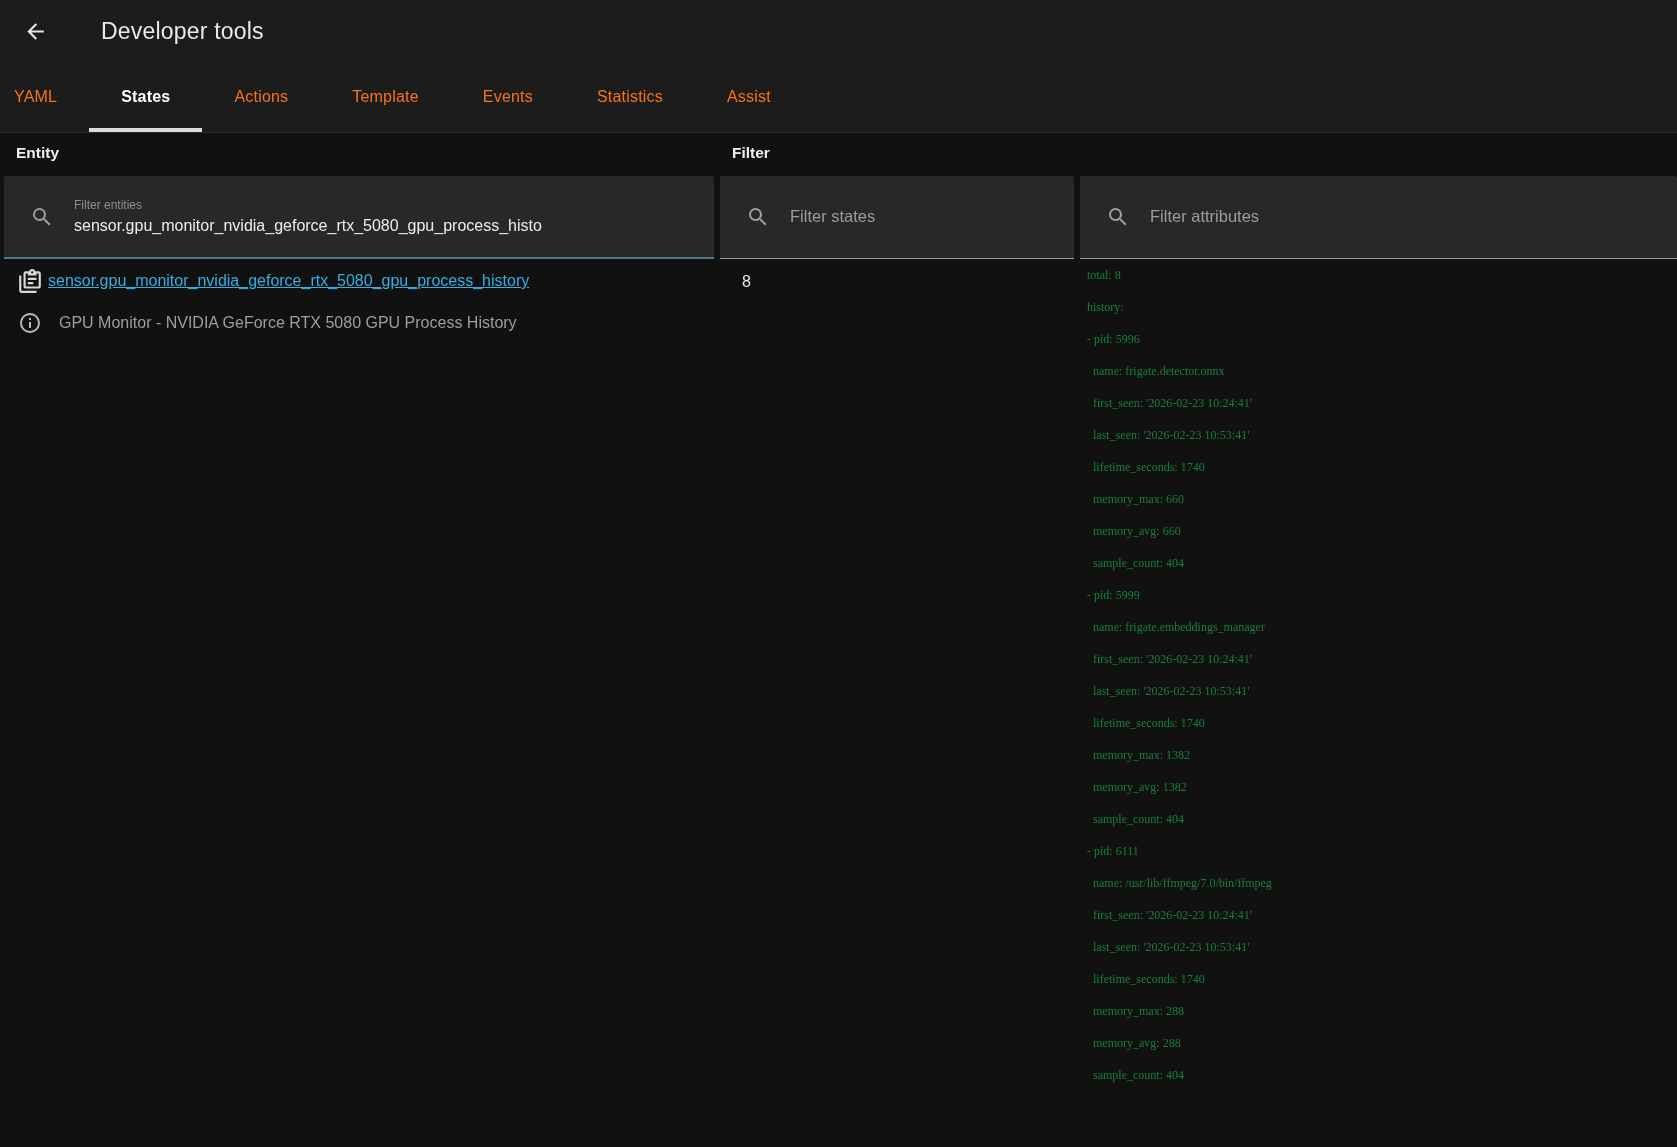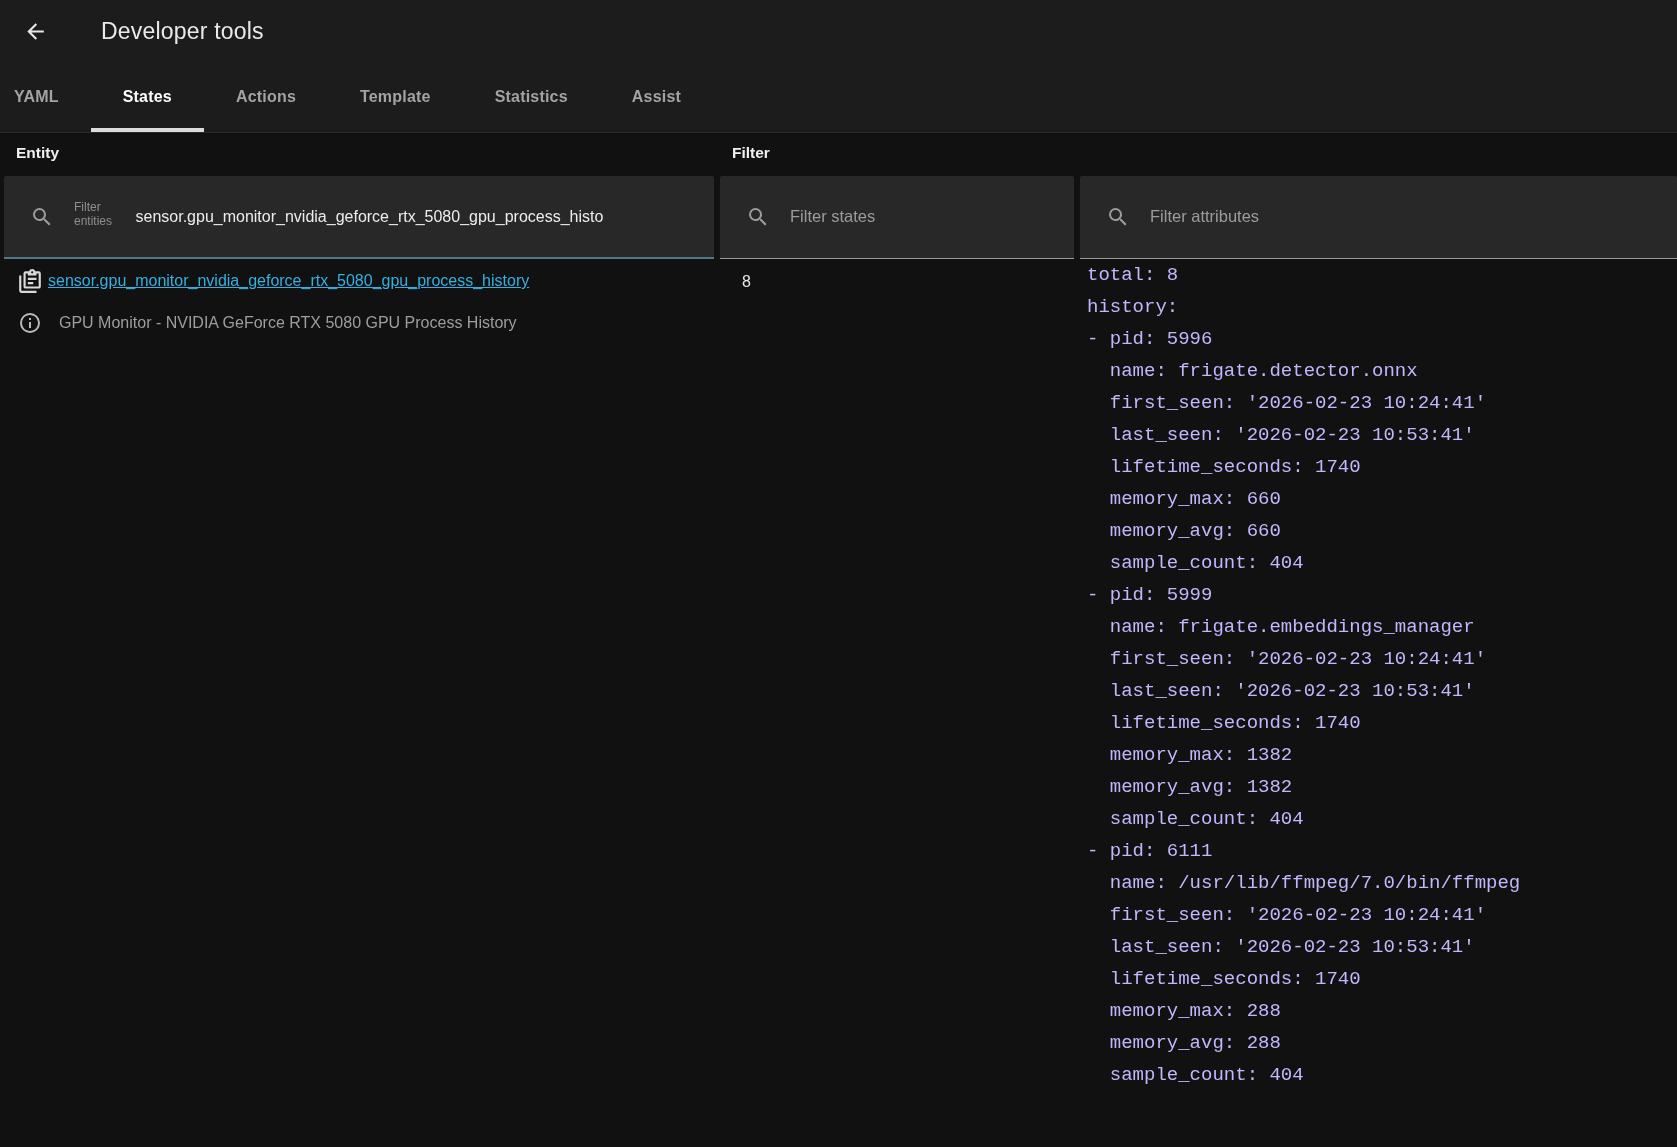--- a/index.html
+++ b/index.html
@@ -14,74 +14,75 @@
     font-family:"Liberation Sans","DejaVu Sans",sans-serif;
     color:var(--text-primary,#e4e4e4);
   }
   
   .app-header{height:62px;background:var(--app-bar-bg,#1c1c1c);display:flex;align-items:center}
   .back-btn{background:none;border:none;cursor:pointer;padding:0;margin-left:21px;width:28px;height:28px;display:flex;align-items:center;justify-content:center}
   .back-btn svg{width:25px;height:25px;fill:#e6e6e6}
   .page-title{font-size:23px;font-weight:400;color:#eaeaea;margin-left:52px;letter-spacing:.2px}
   
   .tab-bar{height:71px;background:var(--app-bar-bg,#1c1c1c);display:flex;align-items:stretch;border-bottom:1px solid #292929}
-  .tab{position:relative;display:flex;align-items:center;padding:0 32px;font-size:16px;font-weight:700;color:#a3a3a3;cursor:pointer;letter-spacing:.2px}
+  .tab{position:relative;display:flex;align-items:center;padding:0 32px;font-size:16px;font-weight:400;color:#f97316;cursor:pointer;letter-spacing:.2px}
   .tab:first-child{padding-left:14px}
   .tab.active{color:#ffffff;font-weight:700}
   .tab.active::after{content:"";position:absolute;left:0;right:0;bottom:0;height:4px;background:var(--tab-indicator,#dcdcdc)}
   
   .cols{display:grid;grid-template-columns:718px 360px 599px}
   .col-headers{height:43px}
   .col-header{font-size:15.5px;font-weight:700;color:#f0f0f0;padding-top:11px;padding-left:16px}
   .col-header.tight{padding-left:14px}
   
   .filter-row{height:83px}
   .fbox{background:var(--field-bg,#282828);border-radius:2px 2px 0 0;display:flex;align-items:center;padding-left:26px;overflow:hidden}
   .fbox.entity{margin:0 4px;border-bottom:2px solid var(--field-underline-focused,#4e7a88)}
   .fbox.state{margin:0 4px 0 2px;border-bottom:1px solid var(--field-underline,#999)}
   .fbox.attrs{margin:0 0 0 2px;border-bottom:1px solid var(--field-underline,#999)}
   .fbox .search-ic{width:24px;height:24px;fill:#9c9c9c;flex:none;margin-right:20px}
-  .field-stack{display:flex;flex-direction:row;justify-content:center;flex:1;min-width:0}
+  .field-stack{display:flex;flex-direction:column;justify-content:center;flex:1;min-width:0}
   .float-label{font-size:12px;color:#8f8f8f;margin-bottom:5px}
   .fbox input{background:transparent;border:none;outline:none;color:#ededed;font-family:inherit;font-size:16px;width:100%;padding:0}
   .fbox input::placeholder{color:#9c9c9c;opacity:1;font-size:16.5px}
   
   .rows-area{height:888px}
   .entity-cell{padding-top:0}
   .erow{display:flex;align-items:center;height:44px}
   .erow.second{height:40px}
   .icon-btn{background:none;border:none;cursor:pointer;padding:0;width:28px;height:28px;margin-left:16px;display:flex;align-items:center;justify-content:center;flex:none}
   .clip-ic{width:26px;height:26px;fill:#d9d9d9}
   .info-ic{width:24px;height:24px;fill:#b9b9b9}
   .entity-link{font-size:16px;color:var(--accent-link,#34b0e3);text-decoration:underline;margin-left:4px;white-space:nowrap}
   .friendly{font-size:16px;color:var(--text-secondary,#9e9e9e);margin-left:15px;white-space:nowrap}
   .state-cell{padding:14px 0 0 24px;font-size:16px;color:#e7e7e7}
   .attrs-cell pre{
-    font-family:Liberation Mono, monospace;
-    font-size:19px;line-height:32px;color:#c4b5fd;
+    font-family:Liberation Serif, serif;
+    font-size:12px;line-height:32px;color:#15803d;
     padding:0 0 0 9px;white-space:pre;
   }
 </style>
 </head>
 <body>
 
 <header class="app-header">
   <button class="back-btn">
     <svg viewBox="0 0 24 24">
       <path d="M20,11V13H8L13.5,18.5L12.08,19.92L4.16,12L12.08,4.08L13.5,5.5L8,11H20Z"></path>
     </svg>
   </button>
   <h1 class="page-title">Developer tools</h1>
 </header>
 
 <nav class="tab-bar">
   <div class="tab">YAML</div>
   <div class="tab active">States</div>
   <div class="tab">Actions</div>
   <div class="tab">Template</div>
+  <div class="tab">Events</div>
   <div class="tab">Statistics</div>
   <div class="tab">Assist</div>
 </nav>
 
 <div class="cols col-headers">
   <div class="col-header">Entity</div>
   <div class="col-header tight">Filter</div>
 </div>
 
 <div class="cols filter-row">

